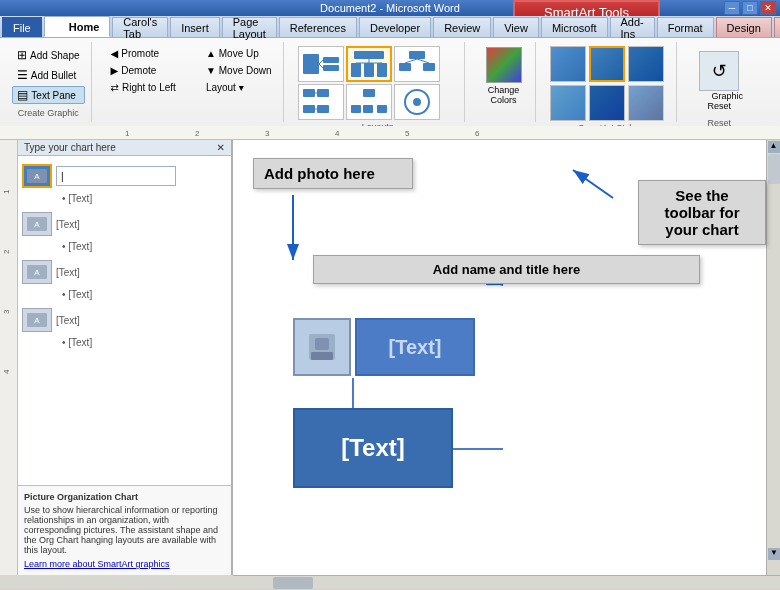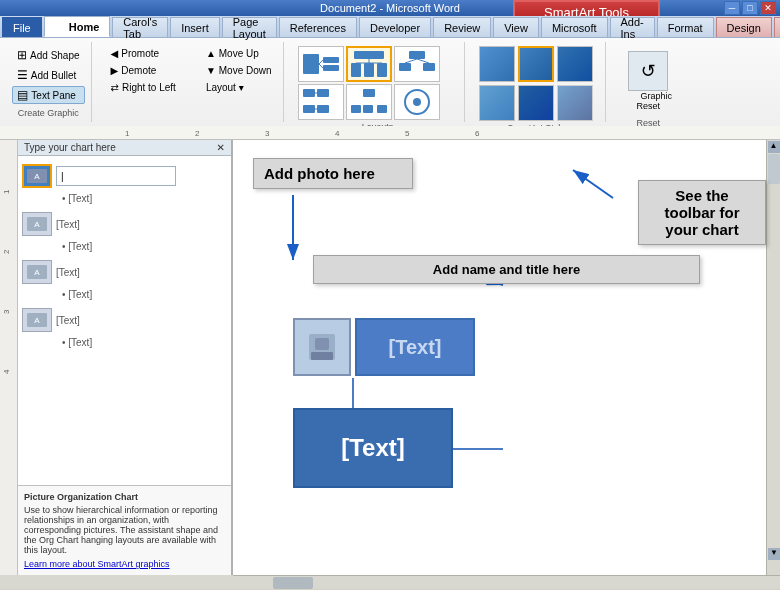--- a/index.html
+++ b/index.html
@@ -487,20 +487,28 @@
       <div class="layout-item">
         <svg width="40" height="30" viewBox="0 0 40 30">
           <circle cx="20" cy="15" r="12" fill="none" stroke="#4080c0" stroke-width="2"></circle>
           <circle cx="20" cy="15" r="4" fill="#4080c0"></circle>
         </svg>
       </div>
     </div>
     <div class="ribbon-group-label">Layouts</div>
   </div>
 
+  <div class="ribbon-group">
+    <div class="change-colors-btn">
+      <div style="width:36px; height:36px; background:linear-gradient(135deg,#e04040 0%,#40a040 50%,#4040e0 100%); border:1px solid #a0a0a0; margin-bottom:2px;"></div>
+      <span style="font-size:9px; text-align:center;">Change
+Colors</span>
+    </div>
+    <div class="ribbon-group-label"></div>
+  </div>
 
   <div class="ribbon-group">
     <div class="smartart-styles">
       <div class="style-item" style="background:linear-gradient(135deg,#5090d0,#3070b0);"></div>
       <div class="style-item" style="background:linear-gradient(135deg,#4080c0,#2060a0); border:2px solid #f0a000;"></div>
       <div class="style-item" style="background:linear-gradient(135deg,#3070b0,#1050a0);"></div>
       <div class="style-item" style="background:linear-gradient(135deg,#60a0d0,#4080c0);"></div>
       <div class="style-item" style="background:linear-gradient(135deg,#2060a0,#1040a0);"></div>
       <div class="style-item" style="background:linear-gradient(135deg,#4080c0 0%, #204080 100%); opacity:0.7;"></div>
     </div>

